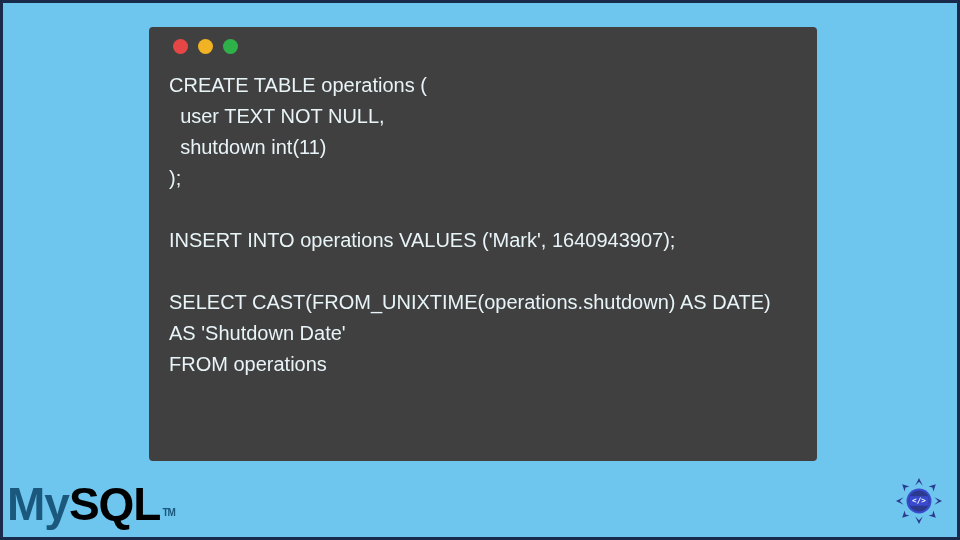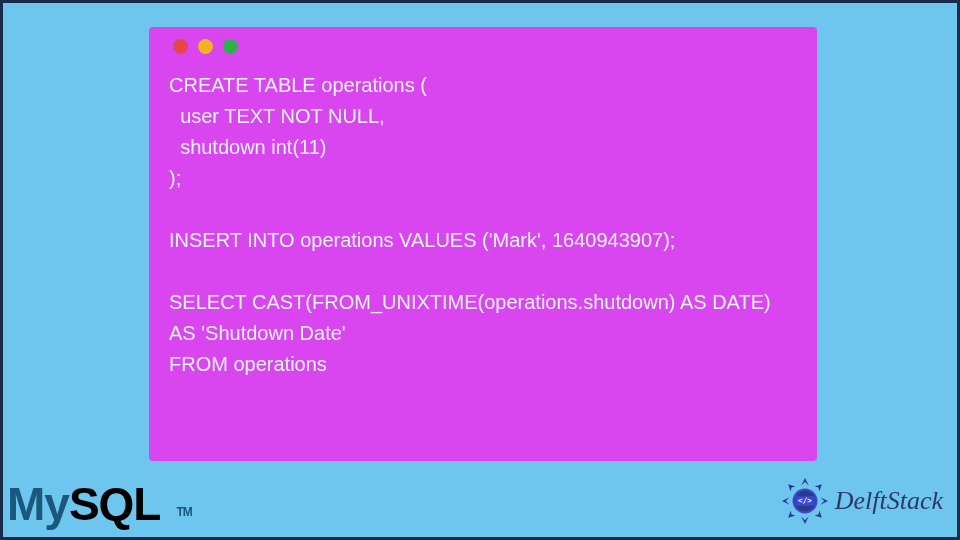--- a/index.html
+++ b/index.html
@@ -11,21 +11,21 @@
     font-family: Arial, Helvetica, sans-serif;
     position: relative;
     overflow: hidden;
   }
   .code-window {
     position: absolute;
     left: 146px;
     top: 24px;
     width: 668px;
     height: 434px;
-    background: #d946ef;
+    background: #404040;
     border-radius: 4px;
     padding: 12px 20px 20px 20px;
   }
   .titlebar {
     display: flex;
     gap: 10px;
     margin-bottom: 16px;
     margin-left: 4px;
   }
   .dot {
@@ -48,21 +48,21 @@
     position: absolute;
     left: 4px;
     bottom: 6px;
     font-family: Arial, Helvetica, sans-serif;
     font-weight: 600;
     font-size: 46px;
     letter-spacing: -1px;
   }
   .mysql-my { color: #1a587d; }
   .mysql-sql { color: #000000; }
-  .mysql-tm { font-size: 12px; color: #1a587d; vertical-align: baseline; position: relative; top: -4px; margin-left: 16px; }
+  .mysql-tm { font-size: 10px; color: #1a587d; vertical-align: baseline; position: relative; top: -4px; margin-left: 2px; }
   .delft-logo {
     position: absolute;
     right: 14px;
     bottom: 12px;
     display: flex;
     align-items: center;
     gap: 6px;
   }
   .delft-badge {
     width: 48px;
@@ -115,14 +115,13 @@
         <polygon points="85,15 70,20 78,22 80,30"></polygon>
         <polygon points="15,85 30,80 22,78 20,70"></polygon>
         <polygon points="85,85 70,80 78,78 80,70"></polygon>
       </g>
       <circle cx="50" cy="50" r="26" fill="#3a4acf"></circle>
       <circle cx="50" cy="50" r="22" fill="#2b3a8f"></circle>
       <rect x="30" y="40" width="40" height="20" rx="3" fill="#3a4acf"></rect>
       <text x="50" y="55" text-anchor="middle" font-size="16" font-family="monospace" fill="#ffffff" font-weight="bold">&lt;/&gt;</text>
     </svg>
   </div>
-  <div class="delft-text">DelftStack</div>
 </div>
 
 </body></html>

